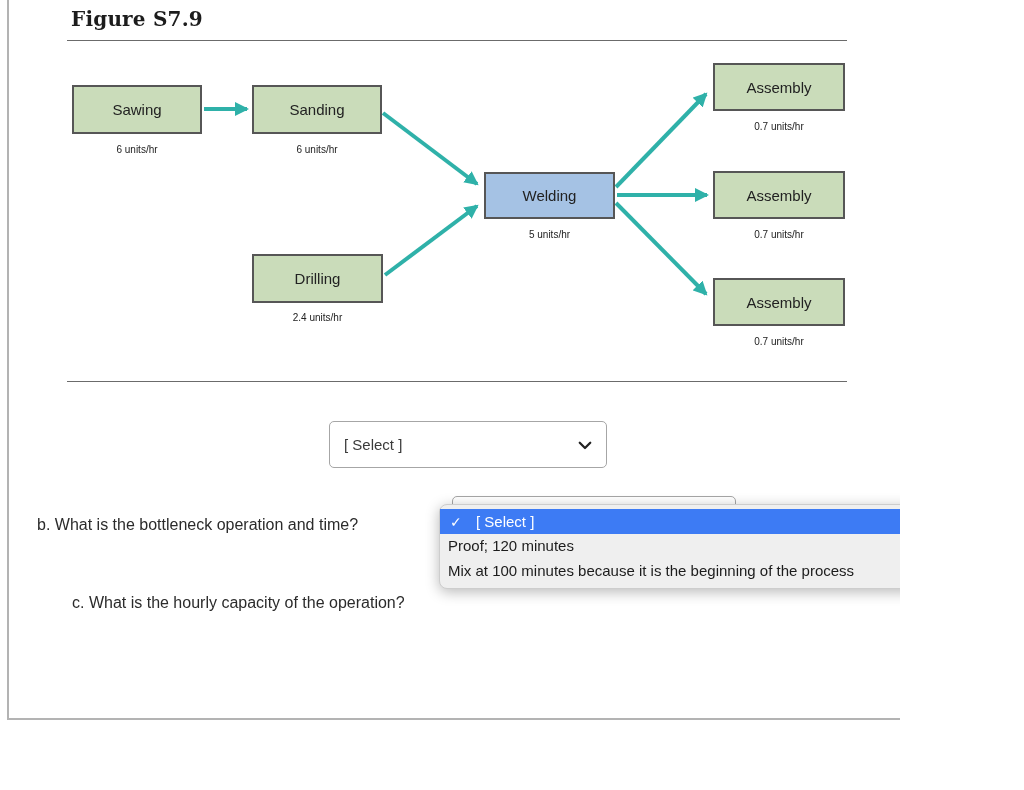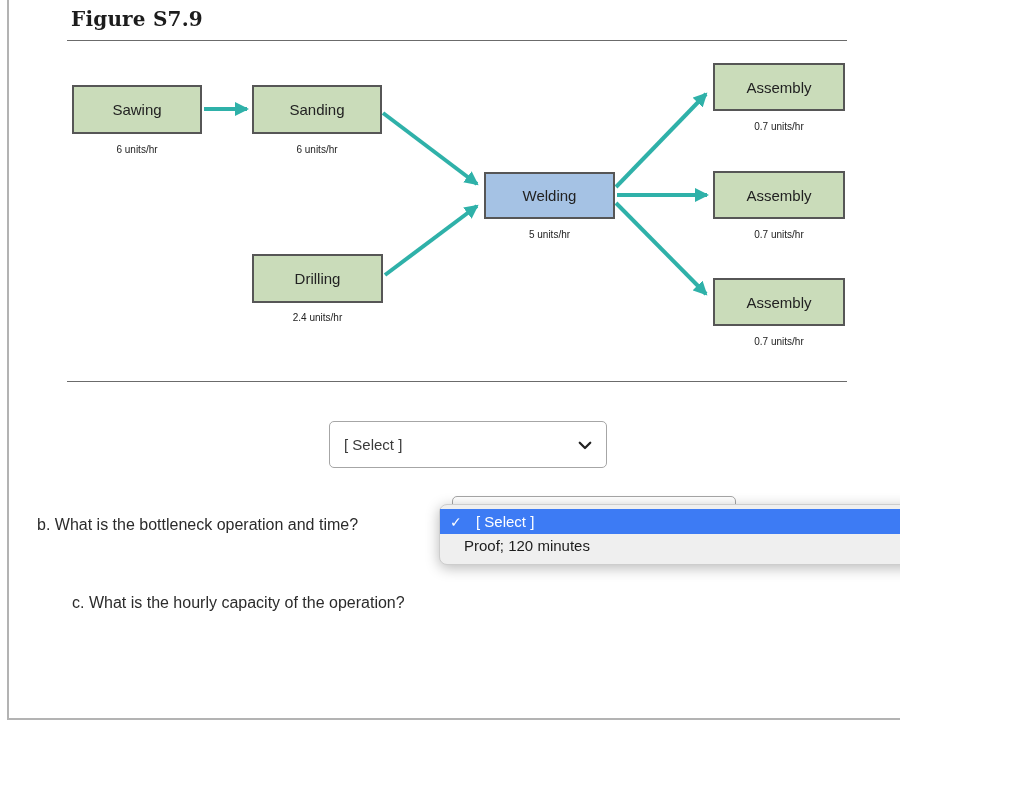--- a/index.html
+++ b/index.html
@@ -54,21 +54,21 @@
   .select .val { margin-left:14px; font-size:15px; color:#3a3a3a; }
   .select .chev { position:absolute; right:12px; top:50%; transform:translateY(-50%); line-height:0; }
 
   
   #dropdown { position:absolute; left:430px; top:516px; width:561px; z-index:5;
               background:#efefef; border:1px solid #cdcdcd; border-radius:8px;
               box-shadow:0 3px 14px rgba(0,0,0,0.28); padding:4px 0 5px 0; }
   #dropdown .opt-selected { height:25px; background:#3d7bf4; color:#fff; display:flex;
                             align-items:center; font-size:15px; }
   #dropdown .opt-selected .check { width:26px; margin-left:10px; font-size:14px; }
-  #dropdown .opt { line-height:24.5px; padding-left:24px; font-size:15px; color:#1c1c1c;
+  #dropdown .opt { line-height:24.5px; padding-left:8px; font-size:15px; color:#1c1c1c;
                    white-space:nowrap; }
 </style>
 </head>
 <body>
 
 <div id="page">
   <div id="card">
 
     <div id="fig-title">Figure S7.9</div>
     <div id="rule-title" class="fig-rule"></div>
@@ -134,16 +134,17 @@
     <div id="select-b" class="select"></div>
 
     <div id="q-c" class="question">c. What is the hourly capacity of the operation?</div>
 
     <div id="dropdown">
       <div class="opt-selected">
         <span class="check">✓</span>
         <span>[ Select ]</span>
       </div>
       <div class="opt">Proof; 120 minutes</div>
+      <div class="opt">Mix at 100 minutes because it is the beginning of the process</div>
     </div>
 
   </div>
 </div>
 
 </body></html>

